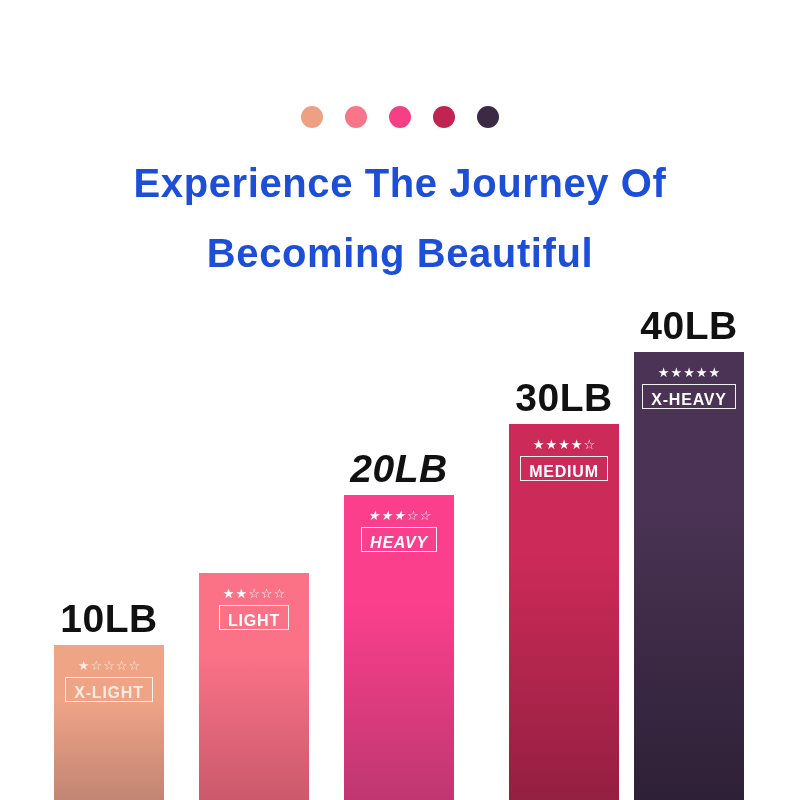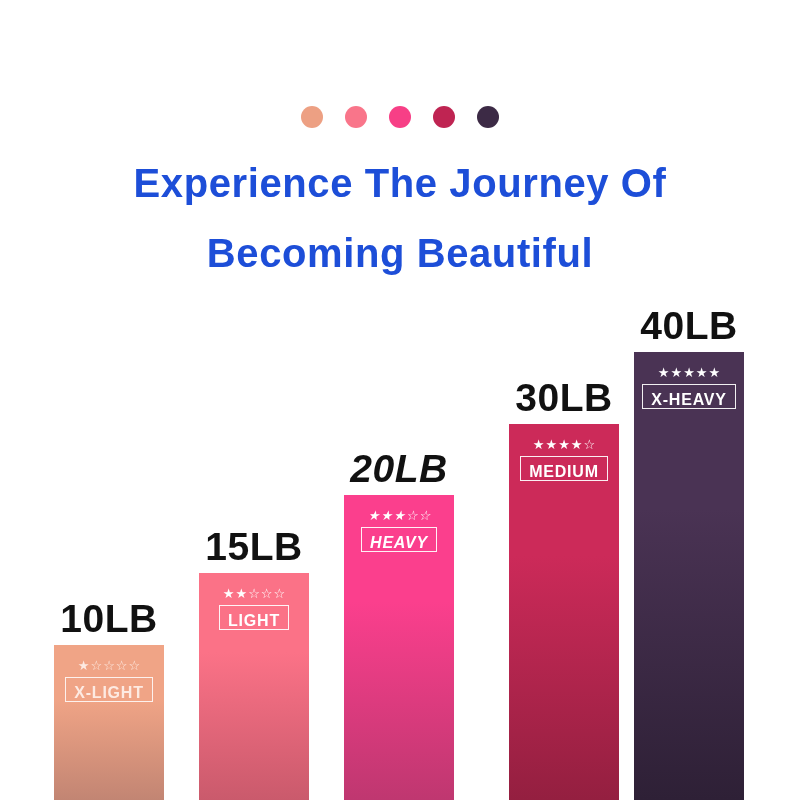--- a/index.html
+++ b/index.html
@@ -148,21 +148,20 @@
             <span>☆</span>
             <span>☆</span>
             <span>☆</span>
             <span>☆</span>
           </div>
           <div class="badge-label">X-LIGHT</div>
         </div>
       </div>
     </div>
     <div class="bar-col" style="left: 199px;">
-      <div class="bar-value">15LB</div>
       <div class="bar" style="height: 227px; background: linear-gradient(rgb(251, 114, 135) 0%, rgb(251, 114, 135) 35%, rgb(202, 90, 108) 100%);">
         <div class="badge">
           <div class="stars">
             <span>★</span>
             <span>★</span>
             <span>☆</span>
             <span>☆</span>
             <span>☆</span>
           </div>
           <div class="badge-label">LIGHT</div>

